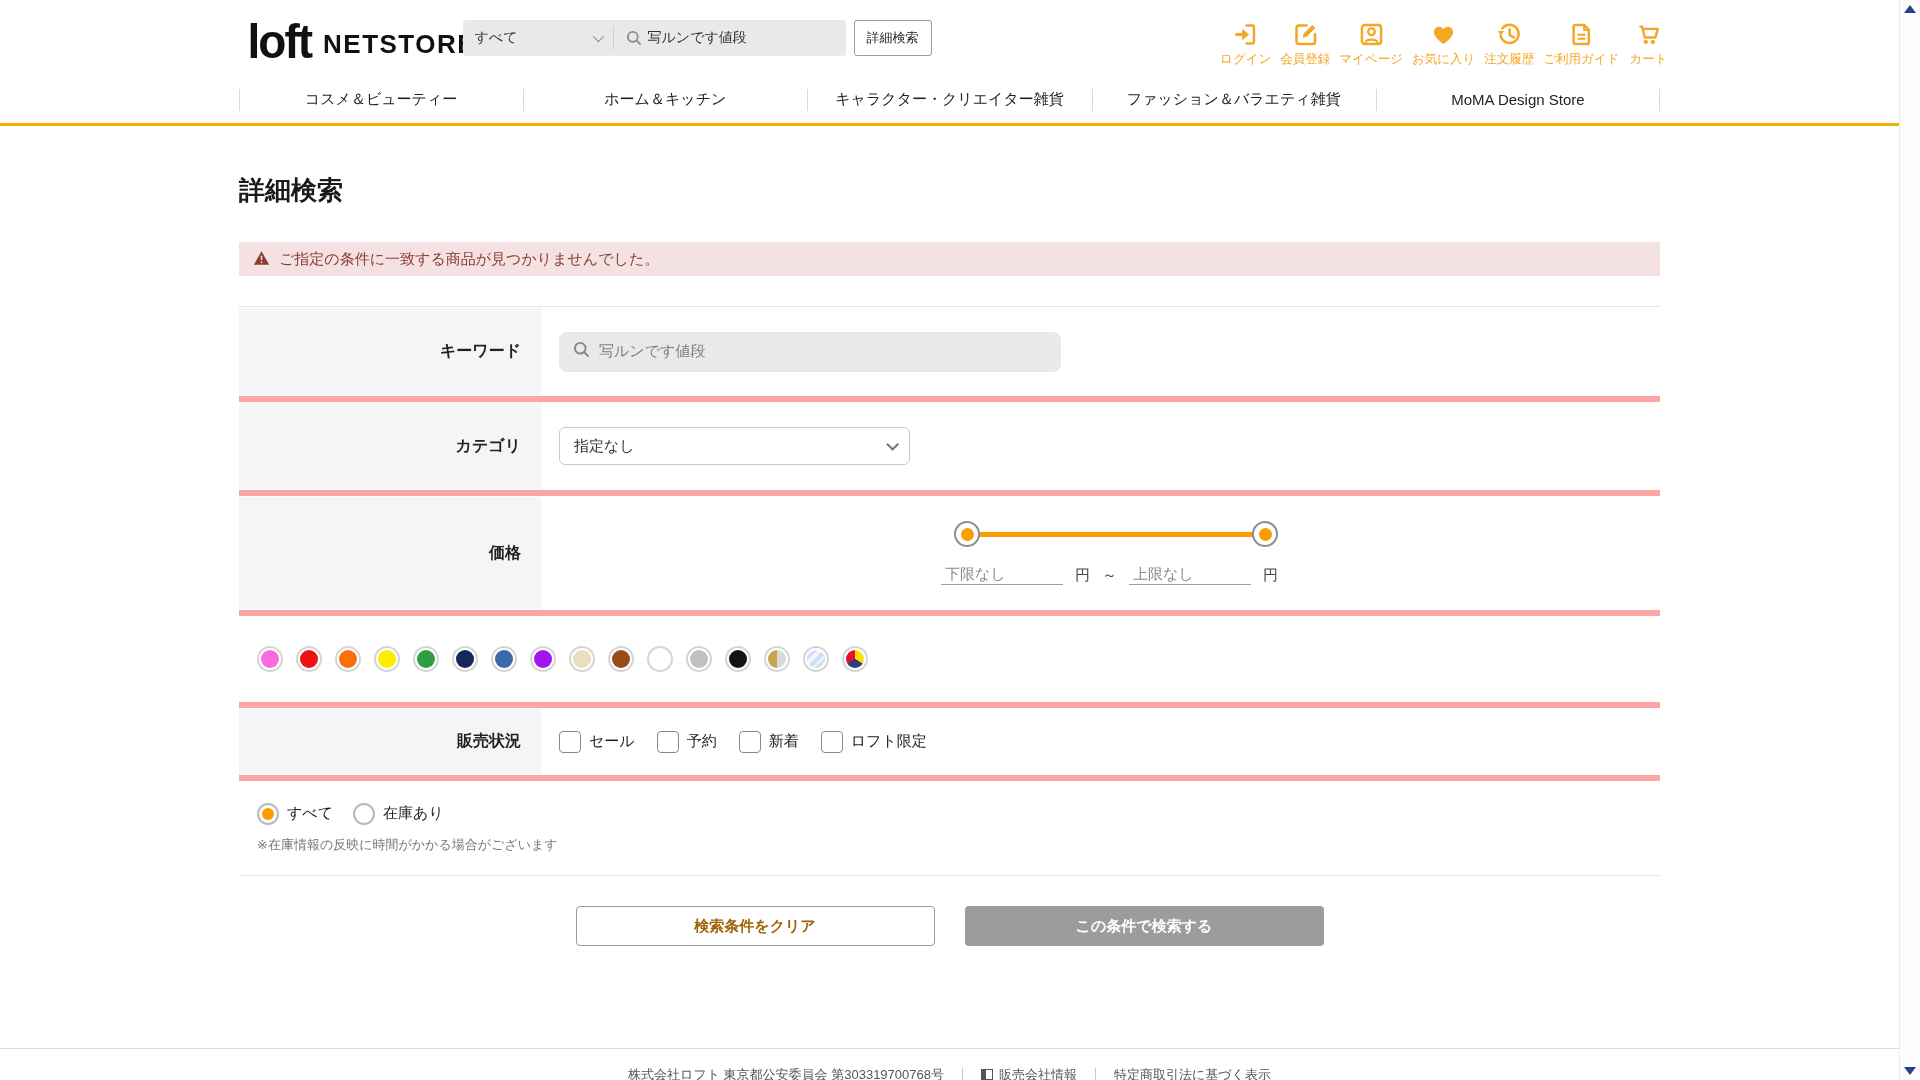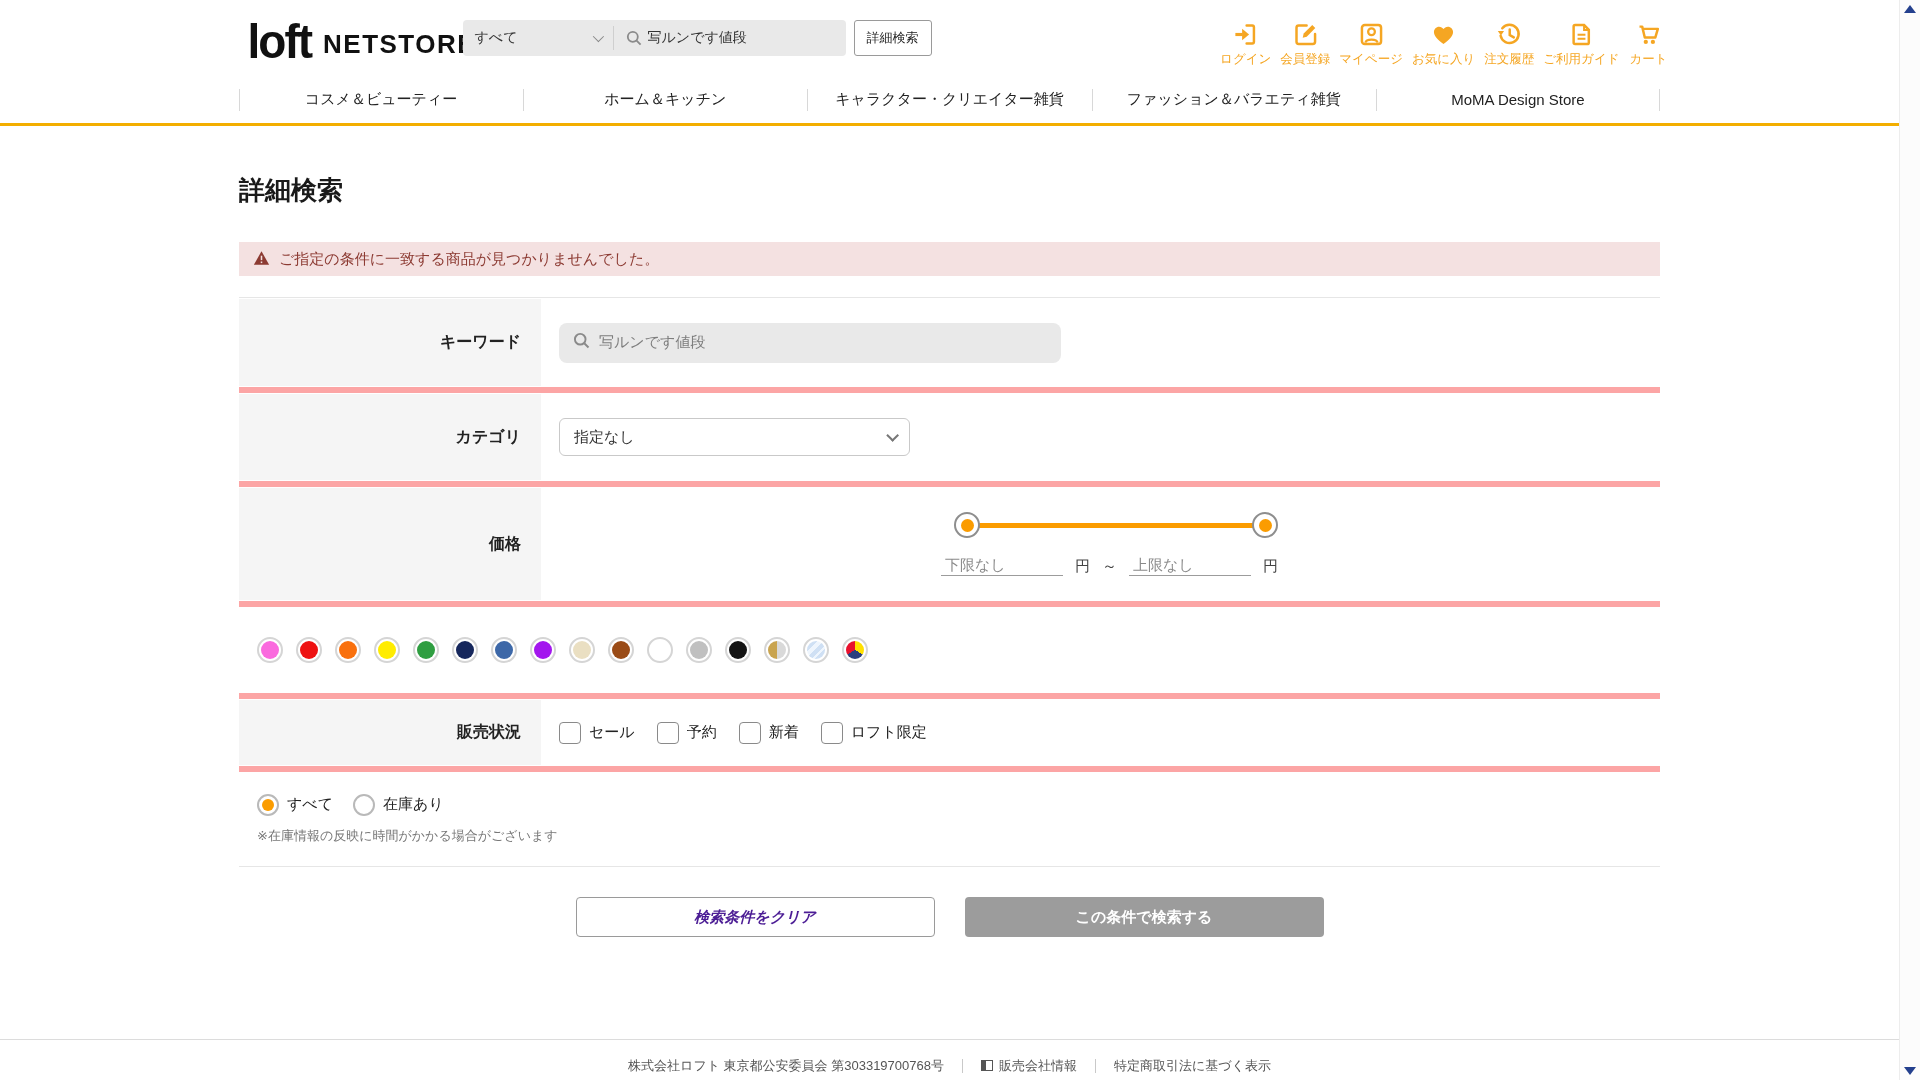--- a/index.html
+++ b/index.html
@@ -33,21 +33,21 @@
   .main-nav { height:50px; border-bottom:3px solid #f3ae00; }
   .nav-inner { display:flex; height:47px; }
   .nav-cell { flex:1; display:flex; align-items:center; justify-content:center; font-size:15px; color:#222; cursor:pointer; position:relative; }
   .nav-cell::before { content:''; position:absolute; left:0; top:50%; transform:translateY(-50%); width:1px; height:22px; background:#d8d8d8; }
   .nav-cell:last-child::after { content:''; position:absolute; right:0; top:50%; transform:translateY(-50%); width:1px; height:22px; background:#d8d8d8; }
 
   
   .page-title { margin-top:47px; font-size:26px; font-weight:bold; color:#1a1a1a; }
   .alert { margin-top:34px; height:34px; background:#f4e1e1; display:flex; align-items:center; padding-left:14px; gap:9px; font-size:15px; color:#8c3a32; }
 
-  .form { margin-top:21px; border-top:1px solid #e6e6e6; border-bottom:1px solid #e6e6e6; }
+  .form { margin-top:30px; border-top:1px solid #e6e6e6; border-bottom:1px solid #e6e6e6; }
   .row { display:flex; border-top:6px solid #fca5a5; }
   .row:first-child { border-top:none; }
   .label-cell { width:302px; background:#f5f5f5; border-top:1px solid #fff; border-bottom:1px solid #fff; display:flex; align-items:center; justify-content:flex-end; padding-right:20px; font-weight:bold; font-size:16px; color:#222; }
   .field-cell { flex:1; padding-left:18px; display:flex; align-items:center; }
   .row-keyword { height:89px; } .row-category { height:94px; } .row-price { height:120px; }
   .row-color { height:92px; } .row-sales { height:73px; } .row-stock { height:100px; }
 
   .kw-box { display:flex; align-items:center; background:#e9e9e9; border-radius:8px; height:40px; width:502px; padding-left:14px; gap:9px; }
   .kw-input { border:none; background:transparent; outline:none; font-size:15px; color:#7d7d7d; width:430px; font-family:inherit; }
 
@@ -76,21 +76,21 @@
   .stock-wrap { flex-direction:column; align-items:flex-start; justify-content:center; gap:11px; }
   .radio-group { display:flex; gap:20px; }
   .radio-item { display:flex; align-items:center; gap:8px; cursor:pointer; }
   .radio { width:22px; height:22px; border-radius:50%; border:2px solid #b9b9b9; background:#fff; display:flex; align-items:center; justify-content:center; }
   .radio.selected .dot { width:12px; height:12px; border-radius:50%; background:#fb9c00; }
   .radio-label { font-size:15px; color:#222; }
   .stock-note { font-size:13px; color:#777; }
 
   .actions { margin-top:30px; display:flex; justify-content:center; gap:30px; }
   .btn { width:359px; height:40px; border-radius:4px; font-size:15px; font-weight:bold; cursor:pointer; font-family:inherit; }
-  .btn-clear { background:#fff; border:1px solid #9a9a9a; color:#4c1d95;font-style:italic; }
+  .btn-clear { background:#fff; border:1px solid #9a9a9a; color:#a16207; }
   .btn-submit { background:#9c9c9c; border:none; color:#fff; }
 
   
   .site-footer { margin-top:102px; border-top:1px solid #dcdcdc; height:51px; }
   .footer-inner { height:51px; display:flex; align-items:center; justify-content:center; gap:18px; font-size:13px; color:#555; }
   .f-sep { width:1px; height:14px; background:#c9c9c9; }
   .f-link { display:flex; align-items:center; gap:6px; cursor:pointer; }
   .company-icon { width:12px; height:11px; border:1px solid #555; background:linear-gradient(90deg,#555 0 45%,transparent 45%); }
 
   

